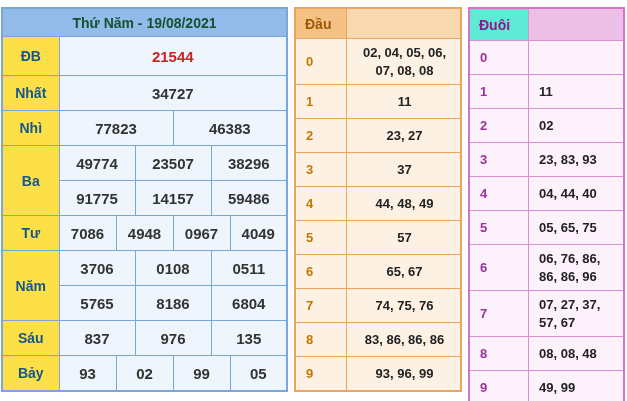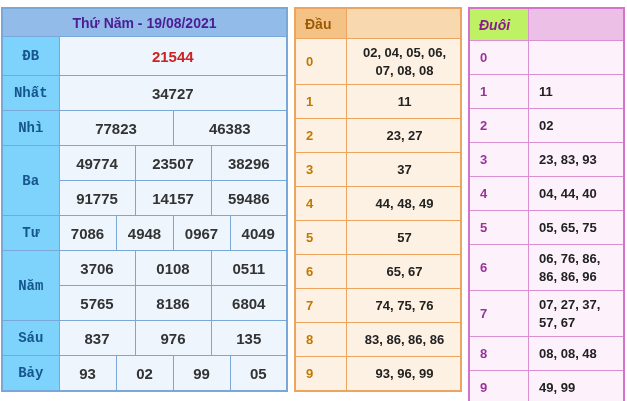--- a/index.html
+++ b/index.html
@@ -11,24 +11,24 @@
   table{border-collapse:collapse;position:absolute;table-layout:fixed;}
   td,th{vertical-align:middle;}
 
   
   #results{
     left:1px;top:7px;width:287px;
     border:2px solid #79a7d7;background:#edf4fb;
   }
   #results th,#results td{border:1px solid #79a7d7;text-align:center;}
   #results tr.hdr th{
-    background:#92bbea;color:#4c1d95;font-size:14px;font-weight:bold;height:25px;
+    background:#92bbea;color:#14532d;font-size:14px;font-weight:bold;height:25px;
   }
   #results th.lbl{
-    color:#15568d;font-size:14px;font-weight:bold;background:#7dd3fc;font-family:Liberation Mono, monospace;
+    color:#15568d;font-size:14px;font-weight:bold;background:#fde047;
   }
   #results td.val{
     color:#333333;font-size:15px;font-weight:bold;background:#eef5fc;height:32px;
   }
   #results tr.db td.val{height:36px;}
   #results td.val.red{color:#cc2222;border-radius:7px;}
 
   
   #dau{
     left:294px;top:7px;width:168px;
@@ -41,22 +41,22 @@
   #dau td.digit{color:#c17800;font-size:13px;font-weight:bold;padding-left:10px;width:40px;}
   #dau td.vals{color:#222222;font-size:13px;font-weight:bold;padding:5px 8px 5px 10px;
       height:23px;line-height:1.35;text-align:center;}
 
   
   #duoi{
     left:468px;top:7px;width:157px;
     border:2px solid #d573cb;background:#fdf2fb;
   }
   #duoi th,#duoi td{border:1px solid #d98fd2;text-align:left;}
-  #duoi th.t-lbl{background:#bef264;color:#8d1b8d;font-size:14px;font-weight:bold;
-      height:29px;padding-left:9px;width:48px;font-style:italic;}
+  #duoi th.t-lbl{background:#5eead4;color:#8d1b8d;font-size:14px;font-weight:bold;
+      height:29px;padding-left:9px;width:48px;}
   #duoi th.t-rest{background:#ecbfe6;}
   #duoi td.digit{color:#993299;font-size:13px;font-weight:bold;padding-left:10px;width:48px;}
   #duoi td.vals{color:#222222;font-size:13px;font-weight:bold;padding:5px 6px 5px 10px;
       height:23px;line-height:1.35;}
 </style>
 </head>
 <body>
 
 <table id="results">
   <colgroup>

